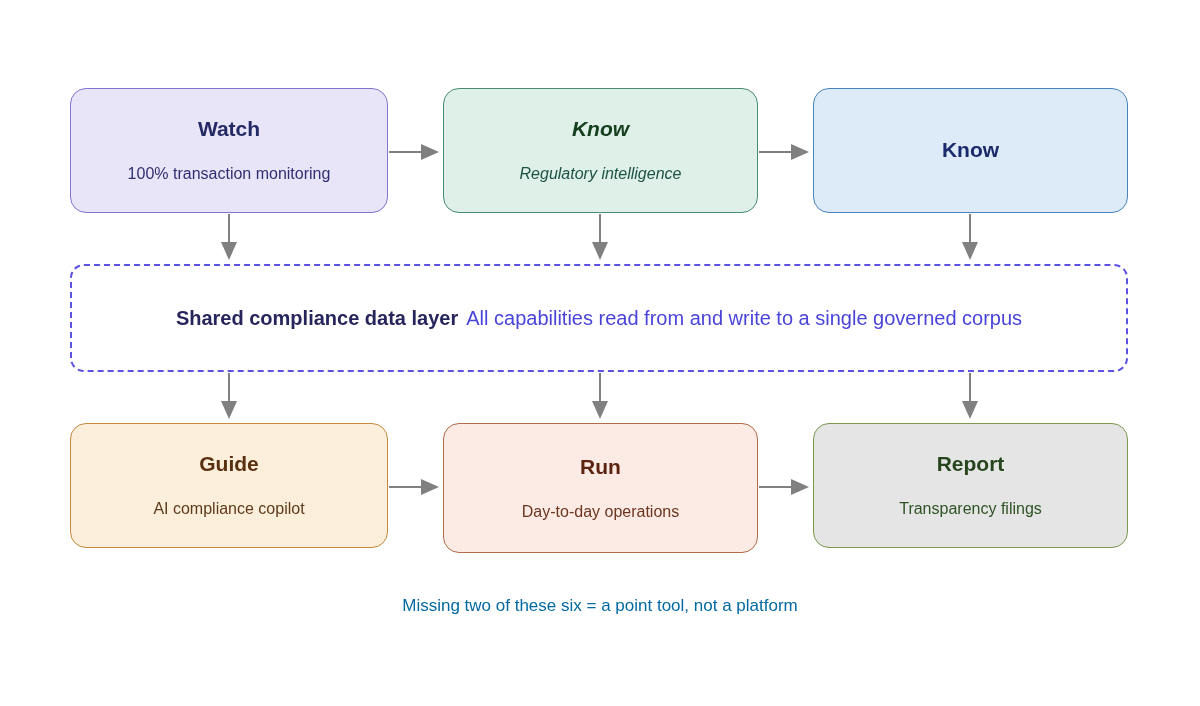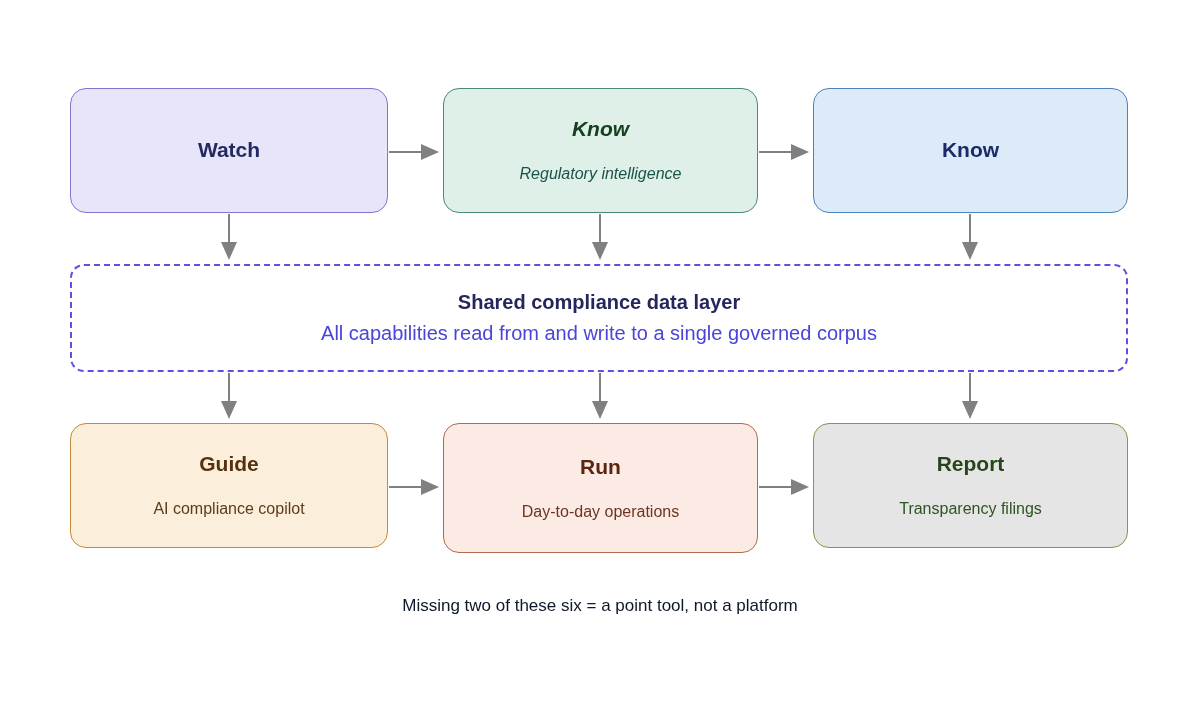--- a/index.html
+++ b/index.html
@@ -50,21 +50,21 @@
     position: absolute;
     left: 70px;
     top: 264px;
     width: 1058px;
     height: 108px;
     box-sizing: border-box;
     border: 2px dashed #5b52e1;
     border-radius: 14px;
     background: #ffffff;
     display: flex;
-    flex-direction: column;
+    flex-direction: row;
     align-items: center;
     justify-content: center;
     gap: 8px;
     text-align: center;
   }
   .data-layer-title {
     font-size: 20px;
     font-weight: bold;
     color: var(--title-color, #232358);
   }
@@ -72,21 +72,21 @@
     font-size: 20px;
     color: var(--subtitle-color, #4a44d8);
   }
   .caption {
     position: absolute;
     left: 0;
     top: 596px;
     width: 1200px;
     text-align: center;
     font-size: 17px;
-    color: #0f172a;
+    color: #0369a1;
   }
 </style>
 </head>
 <body>
 
 <div class="canvas">
 
   <svg class="arrows" width="1200" height="706" viewBox="0 0 1200 706">
     <defs>
       <marker id="arrowhead" markerWidth="9" markerHeight="8" refX="7.5" refY="4" orient="auto">
@@ -104,20 +104,21 @@
     <line class="arrow-line" x1="229" y1="373" x2="229" y2="416" stroke="#808080" stroke-width="2" marker-end="url(#arrowhead)"></line>
     <line class="arrow-line" x1="600" y1="373" x2="600" y2="416" stroke="#808080" stroke-width="2" marker-end="url(#arrowhead)"></line>
     <line class="arrow-line" x1="970" y1="373" x2="970" y2="416" stroke="#808080" stroke-width="2" marker-end="url(#arrowhead)"></line>
 
     <line class="arrow-line" x1="389" y1="487" x2="436" y2="487" stroke="#808080" stroke-width="2" marker-end="url(#arrowhead)"></line>
     <line class="arrow-line" x1="759" y1="487" x2="806" y2="487" stroke="#808080" stroke-width="2" marker-end="url(#arrowhead)"></line>
   </svg>
 
   <div class="node" style="left: 70px; top: 88px; width: 318px; height: 125px; background-color: rgb(233, 229, 249); border-color: rgb(127, 118, 208); --title-color: #232a63; --subtitle-color: #2f2f70;">
     <div class="node-title">Watch</div>
+    <div class="node-subtitle">100% transaction monitoring</div>
   </div>
 
   <div class="node" style="left: 443px; top: 88px; width: 315px; height: 125px; background-color: rgb(222, 240, 232); border-color: rgb(75, 139, 117); font-style: italic; --title-color: #16401f; --subtitle-color: #1d5347;">
     <div class="node-title">Know</div>
     <div class="node-subtitle">Regulatory intelligence</div>
   </div>
 
   <div class="node" style="left: 813px; top: 88px; width: 315px; height: 125px; background-color: rgb(221, 234, 247); border-color: rgb(74, 132, 189); --title-color: #1b2a6b; --subtitle-color: #2b5fa6;">
     <div class="node-title">Know</div>
   </div>

